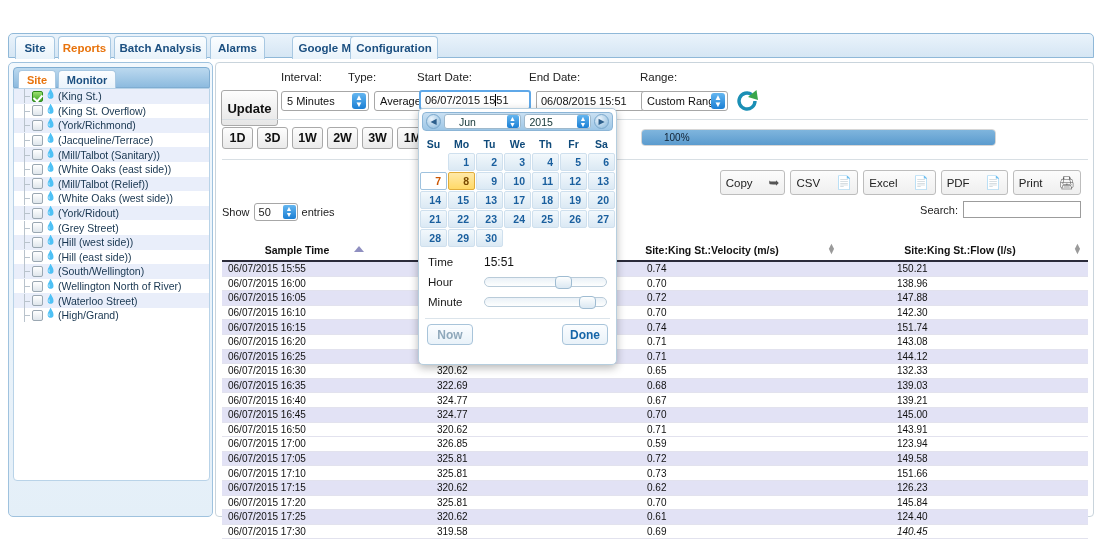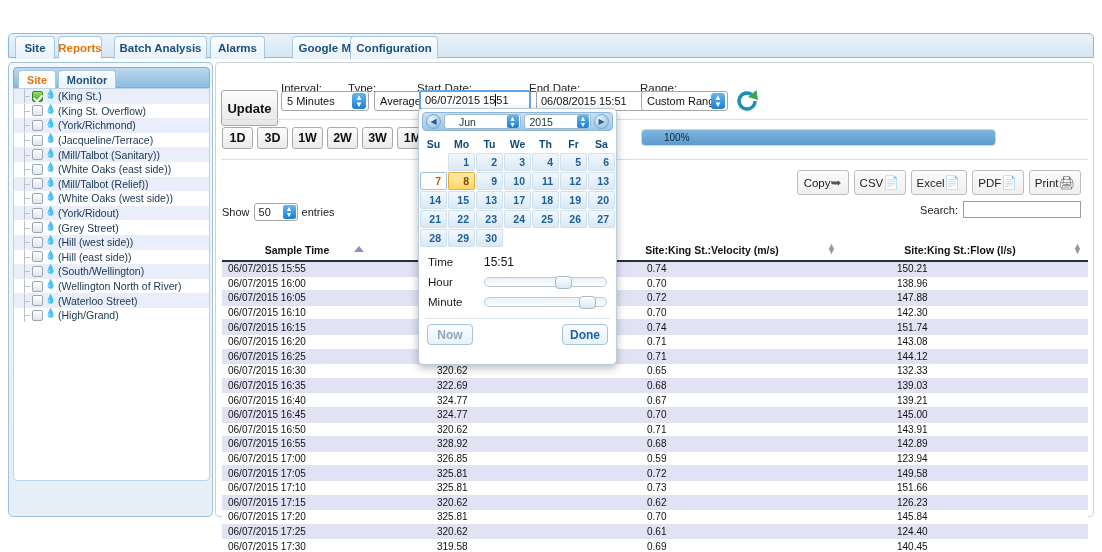--- a/index.html
+++ b/index.html
@@ -92,21 +92,21 @@
     font-size: 9px; color: #6ba8dd;
   }
 
   
   .rightpanel {
     position: absolute; left: 215px; top: 62px; width: 879px; height: 455px;
     background: #ffffff; border: 1px solid #c9d4dc; border-radius: 4px;
   }
 
   .ctrl-label {
-    position: absolute; font-size: 11.5px; color: #222; font-weight: normal; margin-top: 11px;
+    position: absolute; font-size: 11.5px; color: #222; font-weight: normal;
   }
   .btn-update {
     position: absolute; left: 5px; top: 27px; width: 57px; height: 36px;
     display: flex; align-items: center; justify-content: center;
     font-size: 13px; font-weight: bold; color: #111;
     background: linear-gradient(#fdfdfd, #e6e6e6);
     border: 1px solid #a9a9a9; border-radius: 3px; cursor: pointer;
   }
   .sel {
     position: absolute; height: 20px; background: #ffffff;
@@ -155,21 +155,21 @@
     padding-left: 22px; font-size: 10px; color: #123;
   }
   .hrule {
     position: absolute; left: 6px; width: 866px; height: 1px; background: #d8dfe4;
   }
 
   
   .expbtns { position: absolute; right: 12px; top: 107px; }
   .ebtn {
     float: left; margin-left: 5px; height: 25px; min-width: 52px;
-    display: flex; align-items: center; justify-content: center; gap: 0;
+    display: flex; align-items: center; justify-content: center; gap: 16px;
     font-size: 11.5px; color: #222;
     background: linear-gradient(#fcfcfc, #efefef);
     border: 1px solid #bdbdbd; border-radius: 3px; cursor: pointer;
     padding: 0 5px;
   }
 
   
   .showentries {
     position: absolute; left: 6px; top: 140px;
     font-size: 11px; color: #222; display: flex; align-items: center; gap: 4px;
@@ -290,21 +290,21 @@
   .dp-btn.now { color: #8fa8bb; }
   .dp-btn.done { color: #1565a8; }
 </style>
 </head>
 <body>
 
 <div id="app">
 
   <div class="tabbar" id="tabbar">
       <div class="tab" style="left: 6px; width: 40px;">Site</div>
-      <div class="tab active" style="left: 49px; width: 44px;">Reports</div>
+      <div class="tab active" style="left: 49px; width: 53px;">Reports</div>
       <div class="tab" style="left: 105px; width: 93px;">Batch Analysis</div>
       <div class="tab" style="left: 201px; width: 55px;">Alarms</div>
       <div class="tab" style="left: 259px; width: 79px; margin-left: 24px;">Google Map</div>
       <div class="tab" style="left: 341px; width: 88px;">Configuration</div>
     </div>
 
   <div class="leftpanel">
     <div class="subtabbar" id="subtabbar">
         <div class="subtab active" style="left: 4px; width: 38px;">Site</div>
         <div class="subtab" style="left: 44px; width: 58px;">Monitor</div>
@@ -586,26 +586,20 @@
             <td style="padding-left: 55px;">324.77</td>
             <td style="padding-left: 55px;">0.70</td>
             <td style="padding-left: 55px;">145.00</td>
           </tr>
           <tr class="even">
             <td>06/07/2015 16:50</td>
             <td style="padding-left: 55px;">320.62</td>
             <td style="padding-left: 55px;">0.71</td>
             <td style="padding-left: 55px;">143.91</td>
           </tr>
-          <tr class="odd">
-            <td>06/07/2015 16:55</td>
-            <td style="padding-left: 55px;">328.92</td>
-            <td style="padding-left: 55px;">0.68</td>
-            <td style="padding-left: 55px;">142.89</td>
-          </tr>
           <tr class="even">
             <td>06/07/2015 17:00</td>
             <td style="padding-left: 55px;">326.85</td>
             <td style="padding-left: 55px;">0.59</td>
             <td style="padding-left: 55px;">123.94</td>
           </tr>
           <tr class="odd">
             <td>06/07/2015 17:05</td>
             <td style="padding-left: 55px;">325.81</td>
             <td style="padding-left: 55px;">0.72</td>
@@ -632,21 +626,21 @@
           <tr class="odd">
             <td>06/07/2015 17:25</td>
             <td style="padding-left: 55px;">320.62</td>
             <td style="padding-left: 55px;">0.61</td>
             <td style="padding-left: 55px;">124.40</td>
           </tr>
           <tr class="even">
             <td>06/07/2015 17:30</td>
             <td style="padding-left: 55px;">319.58</td>
             <td style="padding-left: 55px;">0.69</td>
-            <td style="padding-left: 55px;">140.45</td>
+            <td style="padding-left: 55px; font-style: italic;">140.45</td>
           </tr>
         </tbody>
     </table>
   </div>
 
   <div class="dtpicker">
     <div class="dp-head">
       <div class="dp-nav">◀</div>
       <div class="dp-sel" style="flex:1;padding-left:14px;">
         <span>Jun</span>

